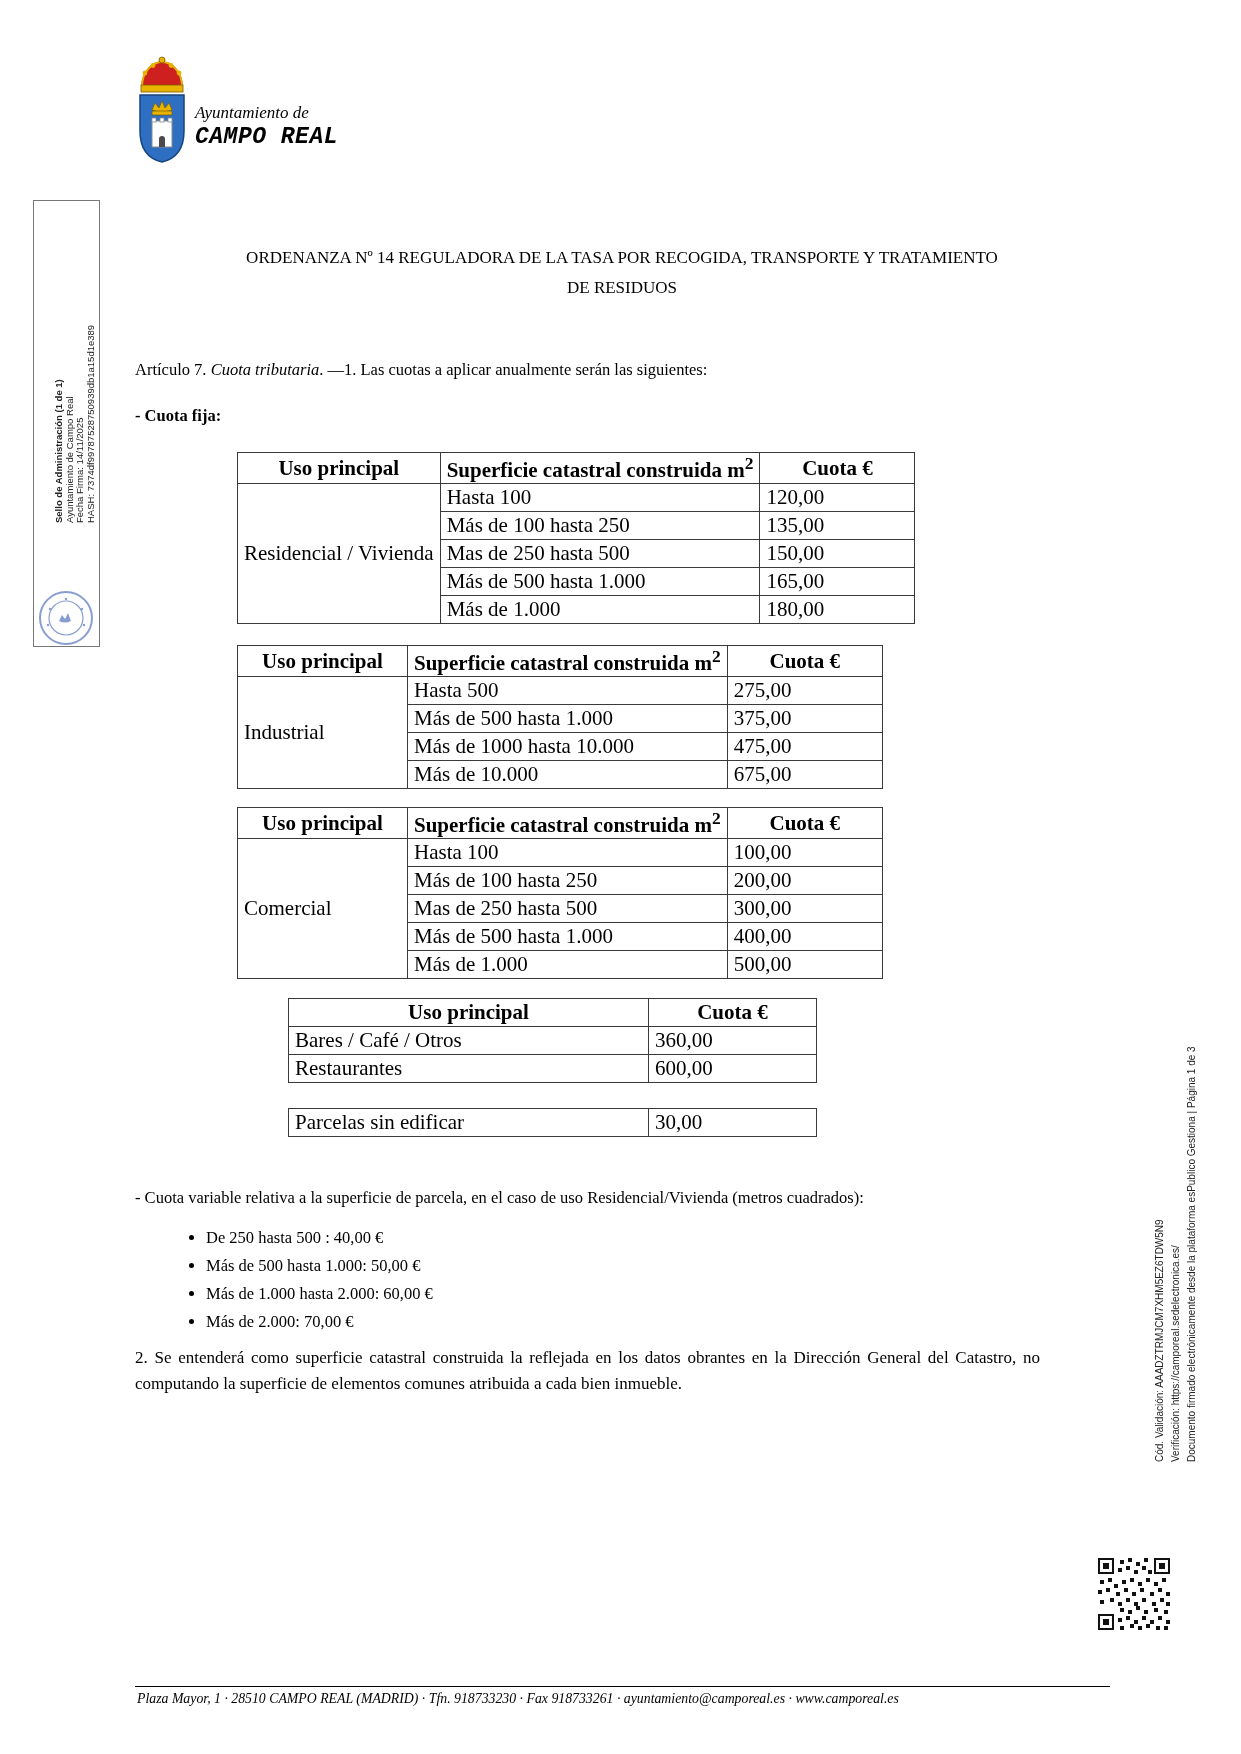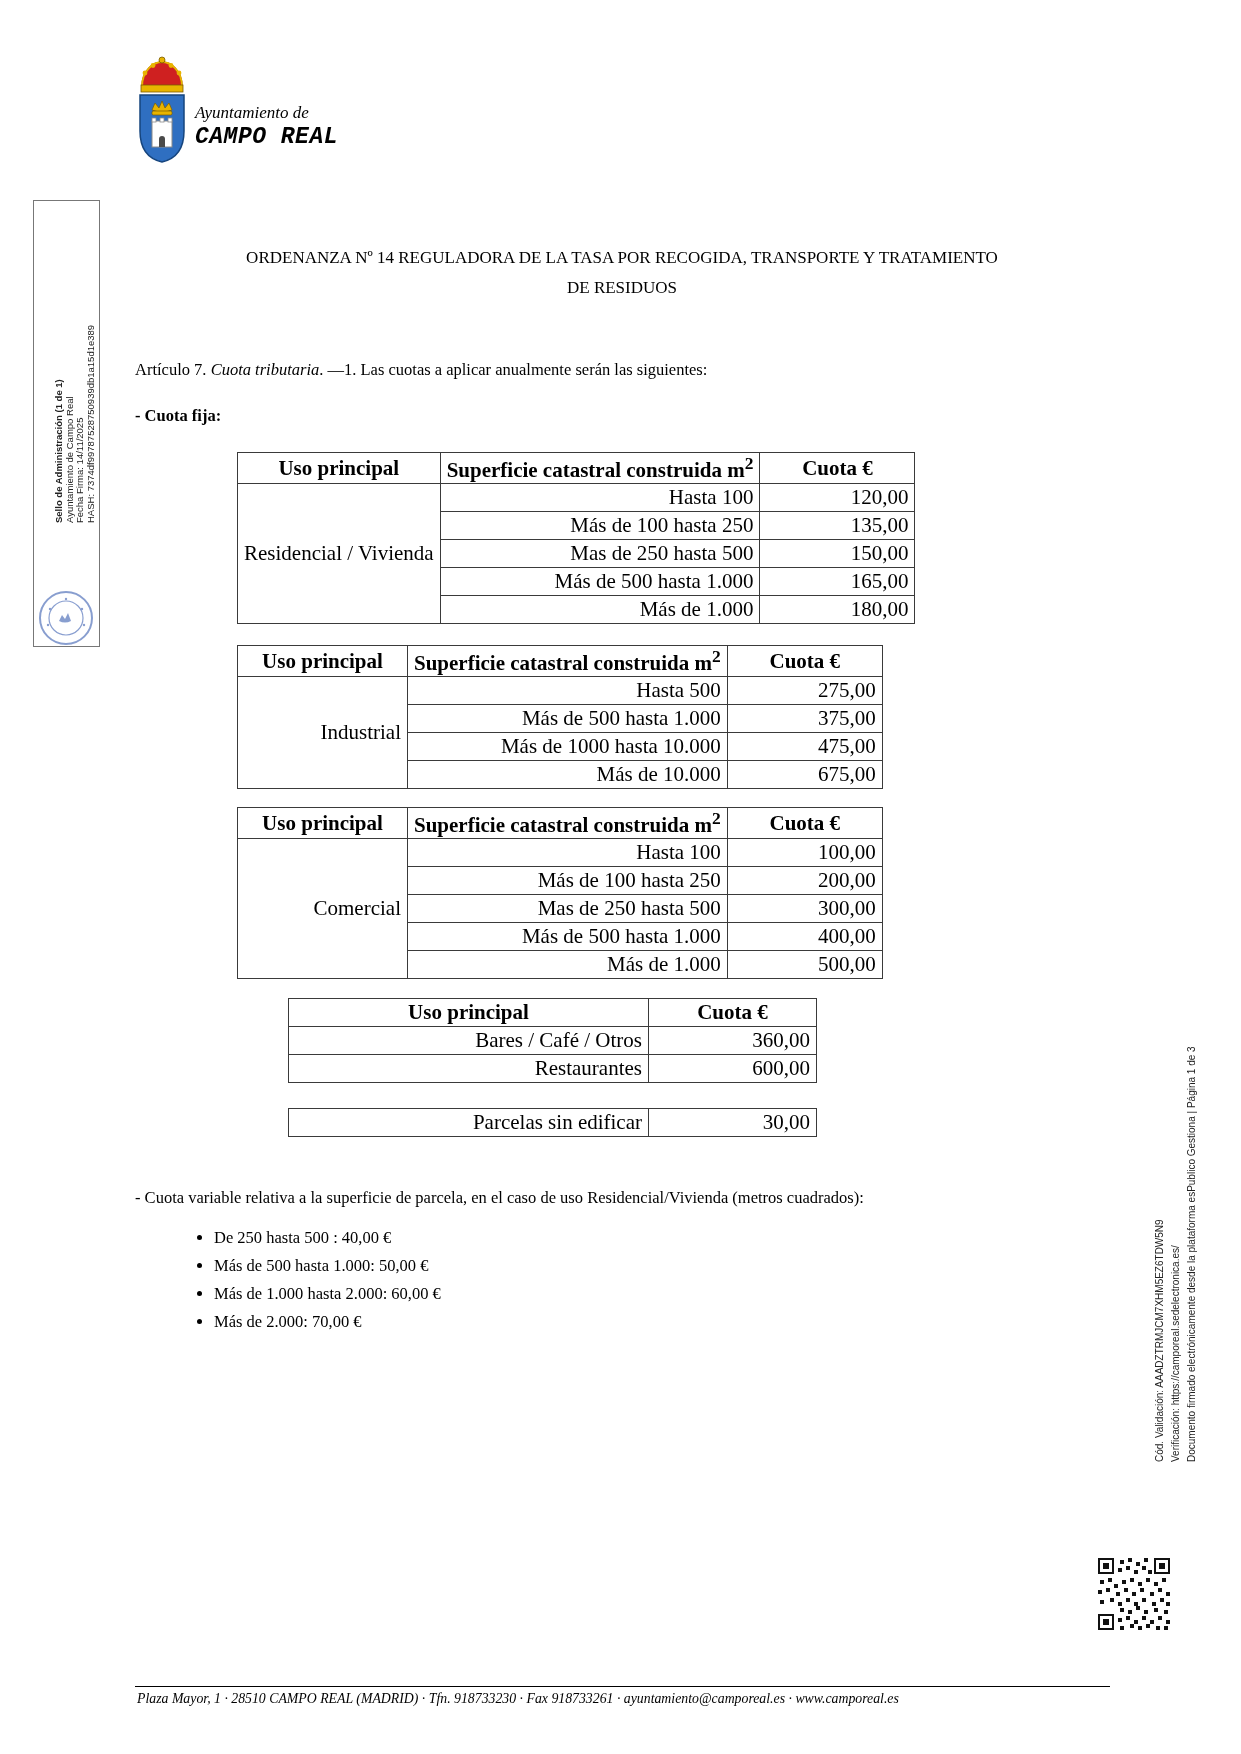--- a/index.html
+++ b/index.html
@@ -19,33 +19,33 @@
     font-weight:bold;font-size:17.5px;}
   .doc-subtitle{position:absolute;left:242px;top:243px;width:760px;text-align:center;
     font-size:17px;line-height:30px;}
   .article-line{position:absolute;left:135px;top:360px;width:975px;font-size:16.5px;}
   .fixed-label{position:absolute;left:135px;top:406px;font-size:16.5px;font-weight:bold;}
   
   table.tarifa{border-collapse:collapse;table-layout:fixed;font-size:21px;border-radius:23px;}
   table.tarifa th,table.tarifa td{border:1.5px solid #3a3a3a;padding:0 6px;height:27px;
     overflow:hidden;white-space:nowrap;}
   table.tarifa th{font-weight:bold;text-align:center;}
-  table.tarifa td{text-align:right;}
+  table.tarifa td{text-align:left;}
   th.h-left, td.cell-left{text-align:left;}
   td.cat{text-align:center;vertical-align:middle;}
   .tbl1{position:absolute;left:237px;top:452px;}
   .tbl2{position:absolute;left:237px;top:645px;}
   .tbl3{position:absolute;left:237px;top:807px;}
   .tbl4{position:absolute;left:288px;top:998px;}
   .tbl5{position:absolute;left:288px;top:1108px;}
   
   .var-intro{position:absolute;left:135px;top:1188px;width:1000px;font-size:16.5px;}
   .var-list{position:absolute;left:168px;top:1228px;margin:0;padding:0 0 0 38px;
     font-size:16.5px;}
-  .var-list li{margin-bottom:8px;list-style-type:disc;margin-left:8px;}
+  .var-list li{margin-bottom:8px;list-style-type:disc;}
   .para2{position:absolute;left:135px;top:1345px;width:905px;font-size:17px;
     line-height:26px;text-align:justify;}
   
   .footer-rule{position:absolute;left:135px;top:1686px;width:975px;border-top:1.6px solid #000;}
   .footer-text{position:absolute;left:137px;top:1691px;font-style:italic;font-size:13.8px;
     white-space:nowrap;}
   
   .seal-box{position:absolute;left:33px;top:200px;width:65px;height:445px;
     border:1px solid #777;background:#fff;}
   .seal-text{position:absolute;left:20px;top:322px;transform:rotate(-90deg);
@@ -252,20 +252,21 @@
   </table>
 
   <div class="var-intro">- Cuota variable relativa a la superficie de parcela, en el caso de uso Residencial/Vivienda (metros cuadrados):</div>
   <ul class="var-list">
     <li>De 250 hasta 500 : 40,00 €</li>
     <li>Más de 500 hasta 1.000: 50,00 €</li>
     <li>Más de 1.000 hasta 2.000: 60,00 €</li>
     <li>Más de 2.000: 70,00 €</li>
   </ul>
 
+  <div class="para2">2. Se entenderá como superficie catastral construida la reflejada en los datos obrantes en la Dirección General del Catastro, no computando la superficie de elementos comunes atribuida a cada bien inmueble.</div>
 
   <div class="footer-rule"></div>
   <div class="footer-text">Plaza Mayor, 1 · 28510 CAMPO REAL (MADRID) · Tfn. 918733230 · Fax 918733261 · ayuntamiento@camporeal.es · www.camporeal.es</div>
 
   <div class="seal-box">
     <div class="seal-text">
       <div class="b">Sello de Administración (1 de 1)</div>
       <div>Ayuntamiento de Campo Real</div>
       <div>Fecha Firma: 14/11/2025</div>
       <div>HASH: 7374df99787528750939db1a15d1e389</div>

